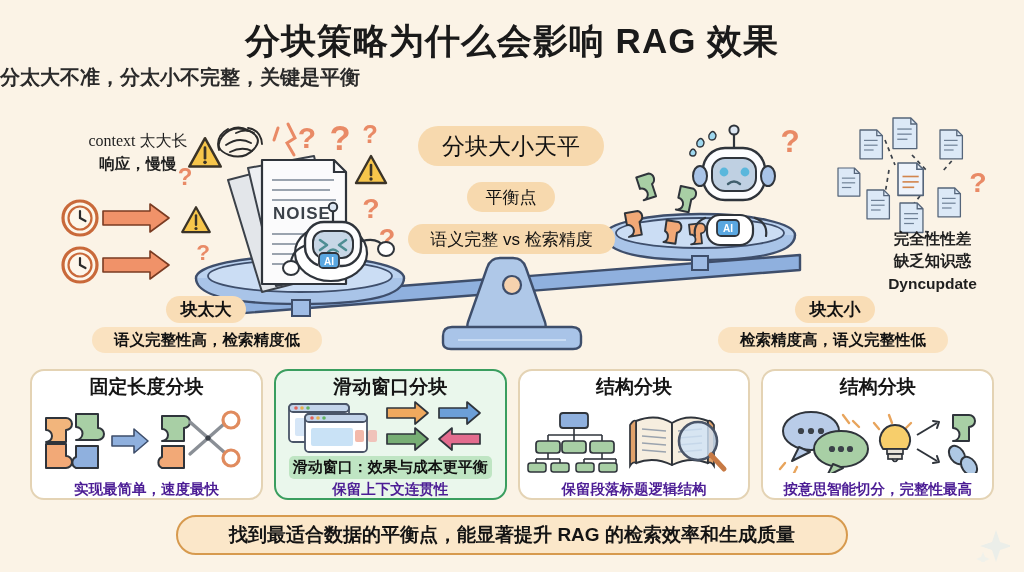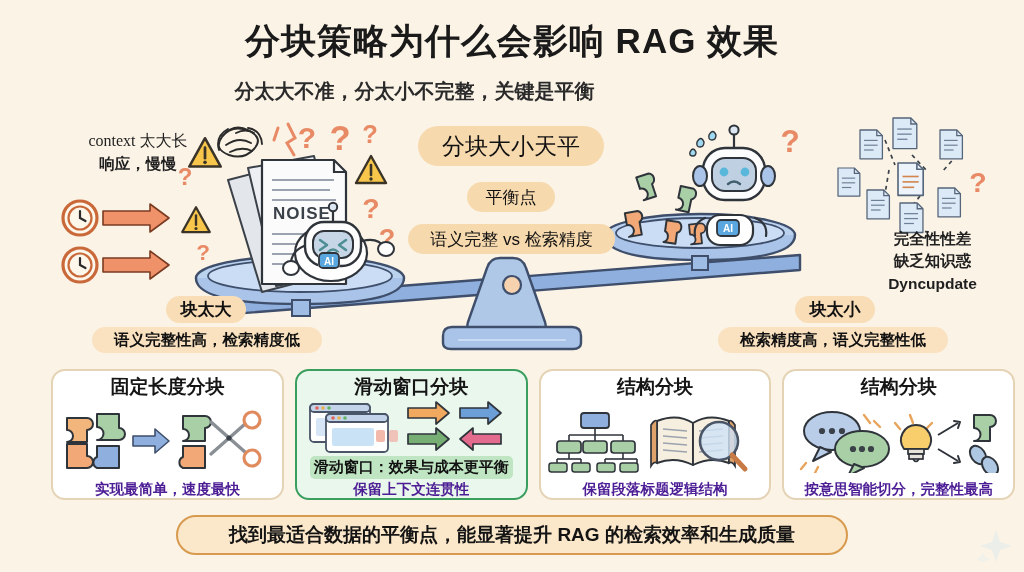--- a/index.html
+++ b/index.html
@@ -16,22 +16,22 @@
   }
 
   
   .title {
     position: absolute; left: 0; top: 18px; width: 1024px;
     text-align: center;
     font-size: 35px; font-weight: bold; color: #1A1A1A;
     letter-spacing: 1px;
   }
   .subtitle {
-    position: absolute; left: 0; top: 78px; width: 829px;
-    text-align: center;
+    position: absolute; left: 0; top: 64px; width: 829px;
+    text-align: left;
     font-size: 20px; font-weight: bold; color: #2A2A2A;
   }
 
   
   .left-note {
     position: absolute; left: 48px; top: 130px; width: 180px;
     text-align: center; line-height: 1.42;
     font-size: 15.5px; font-weight: bold; color: #1F1F1F;
   }
   .left-note .ln1 { font-weight: normal; font-family: "Liberation Serif", serif; font-size: 16px;}
@@ -76,21 +76,21 @@
     display: flex; align-items: center; justify-content: center;
     height: 26px;
   }
   #sub-big   { left: 92px; top: 327px; width: 230px; }
   #sub-small { left: 718px; top: 327px; width: 230px; }
 
   
   .cards {
     position: absolute; left: 30px; top: 369px;
     width: 964px; height: 131px;
-    display: flex; gap: 11px; margin-left: 21px;
+    display: flex; gap: 11px;
   }
   .card {
     flex: 1 1 0;
     background: #FFFFFF;
     border: 2px solid #E4D3B4;
     border-radius: 14px;
     position: relative;
     display: flex; flex-direction: column; align-items: center;
     padding-top: 6px;
   }

